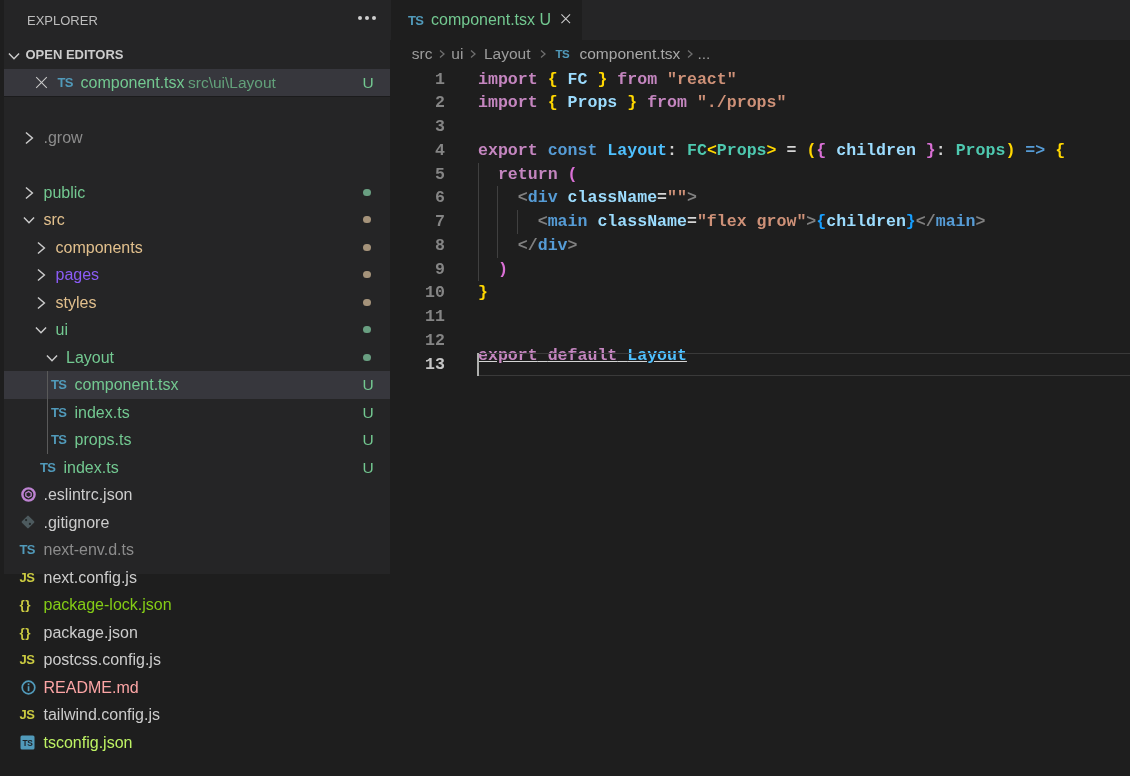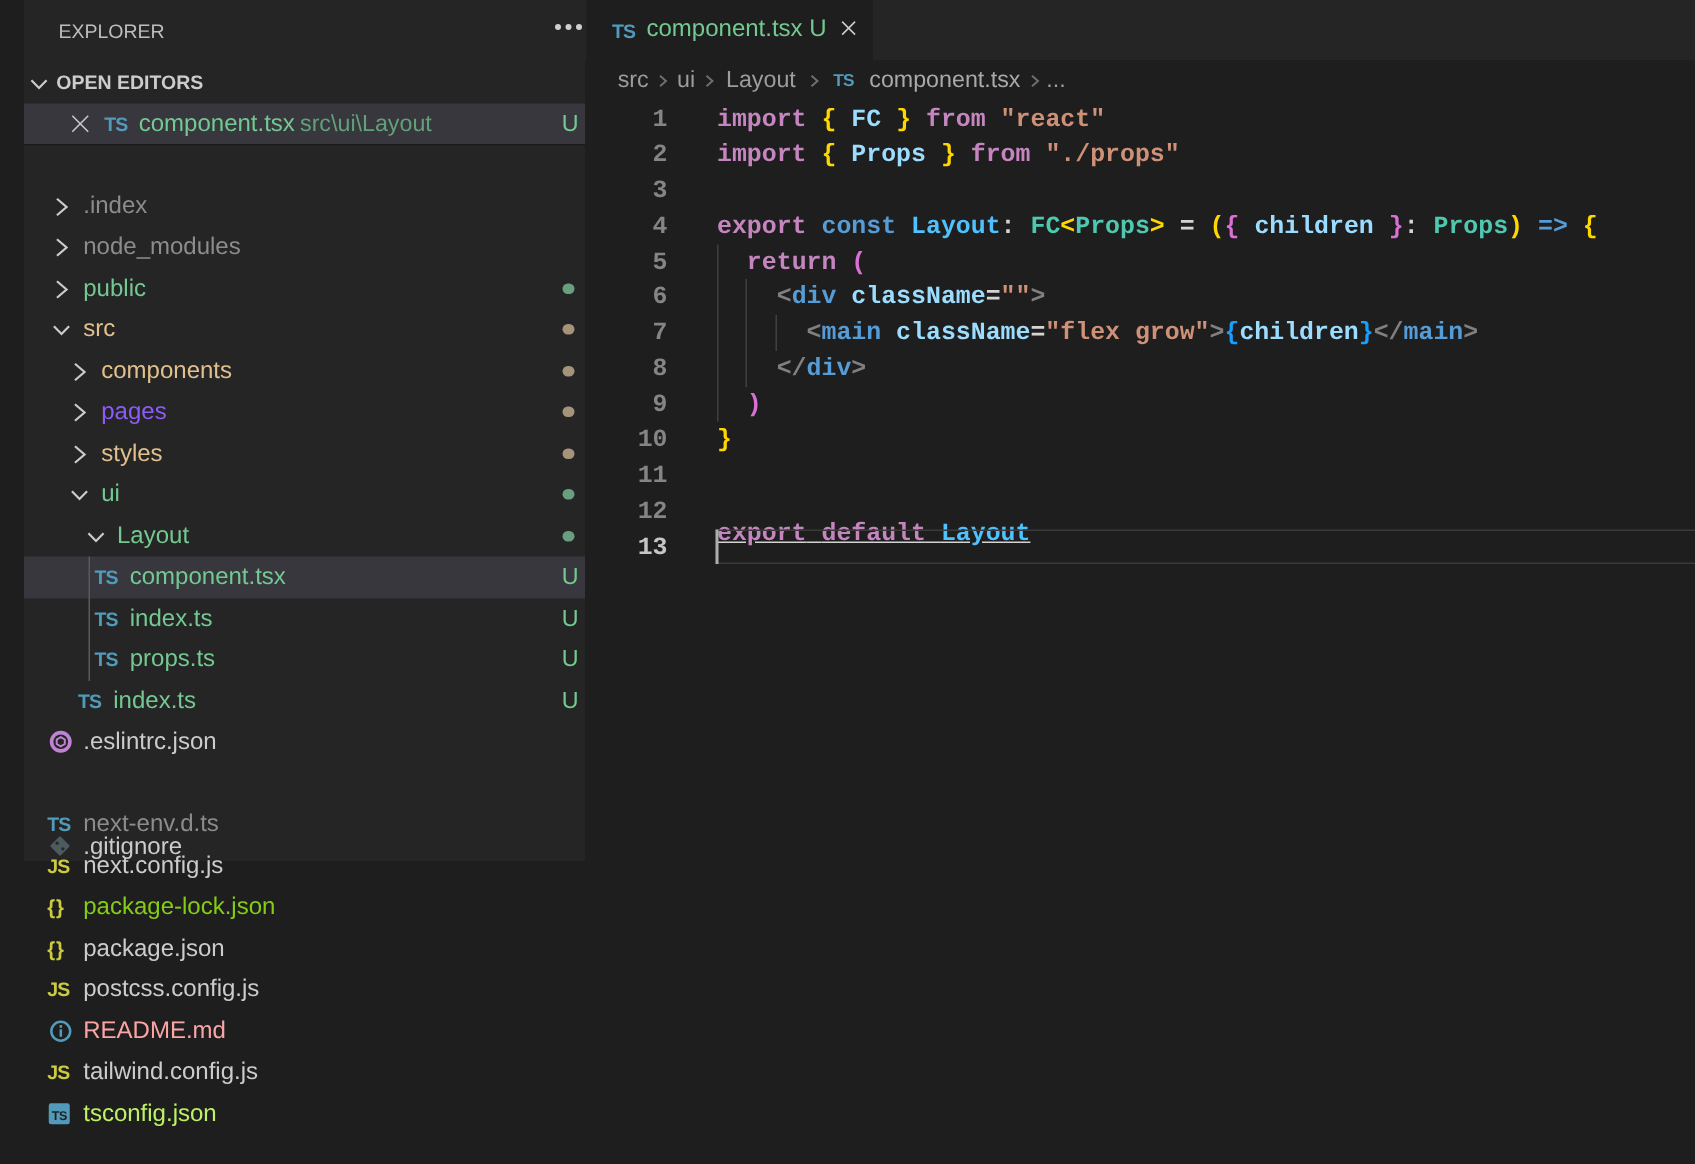--- a/index.html
+++ b/index.html
@@ -2,21 +2,21 @@
 <html><head><meta charset="utf-8">
 <style>
   * { margin:0; padding:0; box-sizing:content-box; }
   html,body { width:1130px; height:776px; overflow:hidden; background:#1E1E1E;
     font-family:"Liberation Sans", sans-serif; font-size:16px; -webkit-font-smoothing:antialiased; }
   .mono { font-family:"Liberation Mono", monospace; font-size:16.58px; font-weight:700; color:#D4D4D4; }
   .it { }
 </style></head>
 <body>
 
-<div style="position:absolute;left:16px;top:0;width:390px;height:574px;background:#252526;">
+<div style="position:absolute;left:4px;top:0;width:390px;height:574px;background:#252526;">
 
   <div style="position:absolute;left:23px;top:0;height:41px;line-height:41px;font-size:13px;color:#BDBDBD;">EXPLORER</div>
   <svg style="position:absolute;left:352px;top:13px;" width="22" height="10" viewBox="0 0 22 10">
     <circle cx="4" cy="5" r="2" fill="#CFCFCF"></circle>
       <circle cx="11" cy="5" r="2" fill="#CFCFCF"></circle>
       <circle cx="18" cy="5" r="2" fill="#CFCFCF"></circle>
   </svg>
 
   <div style="position:absolute;left:0;top:41px;width:390px;height:27.5px;">
     <span style="position:absolute;left:0.5px;top:6px;">
@@ -40,29 +40,21 @@
   </div>
   <div style="position:absolute;left:0;top:95.5px;width:390px;height:1px;background:#1b1b1c;"></div>
 
 
 <div style="position:absolute;left:0;top:123.5px;width:390px;height:27.5px;">
       <span style="position:absolute;left:16px;top:5px;">
         <svg width="18" height="18" viewBox="0 0 16 16" style="display:block">
           <path d="M5.3 3.1 L11 8 L5.3 12.9" fill="none" stroke="#CCCCCC" stroke-width="1.3"></path>
         </svg>
       </span>
-      <span style="position:absolute;left:39.5px;top:0;line-height:27.5px;color:#8C8C8C;">.index</span>
-    </div>
-<div style="position:absolute;left:0;top:151.0px;width:390px;height:27.5px;">
-      <span style="position:absolute;left:16px;top:5px;">
-        <svg width="18" height="18" viewBox="0 0 16 16" style="display:block">
-          <path d="M5.3 3.1 L11 8 L5.3 12.9" fill="none" stroke="#CCCCCC" stroke-width="1.3"></path>
-        </svg>
-      </span>
-      <span style="position:absolute;left:39.5px;top:0;line-height:27.5px;color:#8C8C8C;">node_modules</span>
+      <span style="position:absolute;left:39.5px;top:0;line-height:27.5px;color:#8C8C8C;">.grow</span>
     </div>
 <div style="position:absolute;left:0;top:178.5px;width:390px;height:27.5px;">
       <span style="position:absolute;left:16px;top:5px;">
         <svg width="18" height="18" viewBox="0 0 16 16" style="display:block">
           <path d="M5.3 3.1 L11 8 L5.3 12.9" fill="none" stroke="#CCCCCC" stroke-width="1.3"></path>
         </svg>
       </span>
       <span style="position:absolute;left:39.5px;top:0;line-height:27.5px;color:#73C991;">public</span>
       <span style="position:absolute;left:359.3px;top:10.1px;width:7.4px;height:7.4px;border-radius:50%;background:#699F81;"></span>
     </div>
@@ -150,21 +142,21 @@
     </div>
 <div style="position:absolute;left:0;top:481.0px;width:390px;height:27.5px;">
       <span style="position:absolute;left:15.5px;top:0;height:27.5px;display:flex;align-items:center;">
         <svg class="ic" width="17" height="17" viewBox="0 0 17 17" style="display:block">
           <circle cx="8.5" cy="8.5" r="6.1" fill="none" stroke="#BE83D2" stroke-width="2.4"></circle>
           <path d="M8.5 5.4 L11.2 7 L11.2 10 L8.5 11.6 L5.8 10 L5.8 7 Z" fill="none" stroke="#BE83D2" stroke-width="1.3"></path>
         </svg>
       </span>
       <span style="position:absolute;left:39.5px;top:0;line-height:27.5px;color:#CCCCCC;">.eslintrc.json</span>
     </div>
-<div style="position:absolute;left:0;top:508.5px;width:390px;height:27.5px;margin-top:42px;">
+<div style="position:absolute;left:0;top:508.5px;width:390px;height:27.5px;">
       <span style="position:absolute;left:15.5px;top:0;height:27.5px;display:flex;align-items:center;">
         <svg class="ic" width="16" height="16" viewBox="0 0 16 16" style="display:block">
           <rect x="3.2" y="3.2" width="9.6" height="9.6" rx="1" fill="#4D5A5E" transform="rotate(45 8 8)"></rect>
           <circle cx="6.1" cy="6.1" r="1.1" fill="#23282a"></circle>
           <circle cx="9.9" cy="9.9" r="1.1" fill="#23282a"></circle>
         </svg>
       </span>
       <span style="position:absolute;left:39.5px;top:0;line-height:27.5px;color:#CCCCCC;">.gitignore</span>
     </div>
 <div style="position:absolute;left:0;top:536.0px;width:390px;height:27.5px;">

